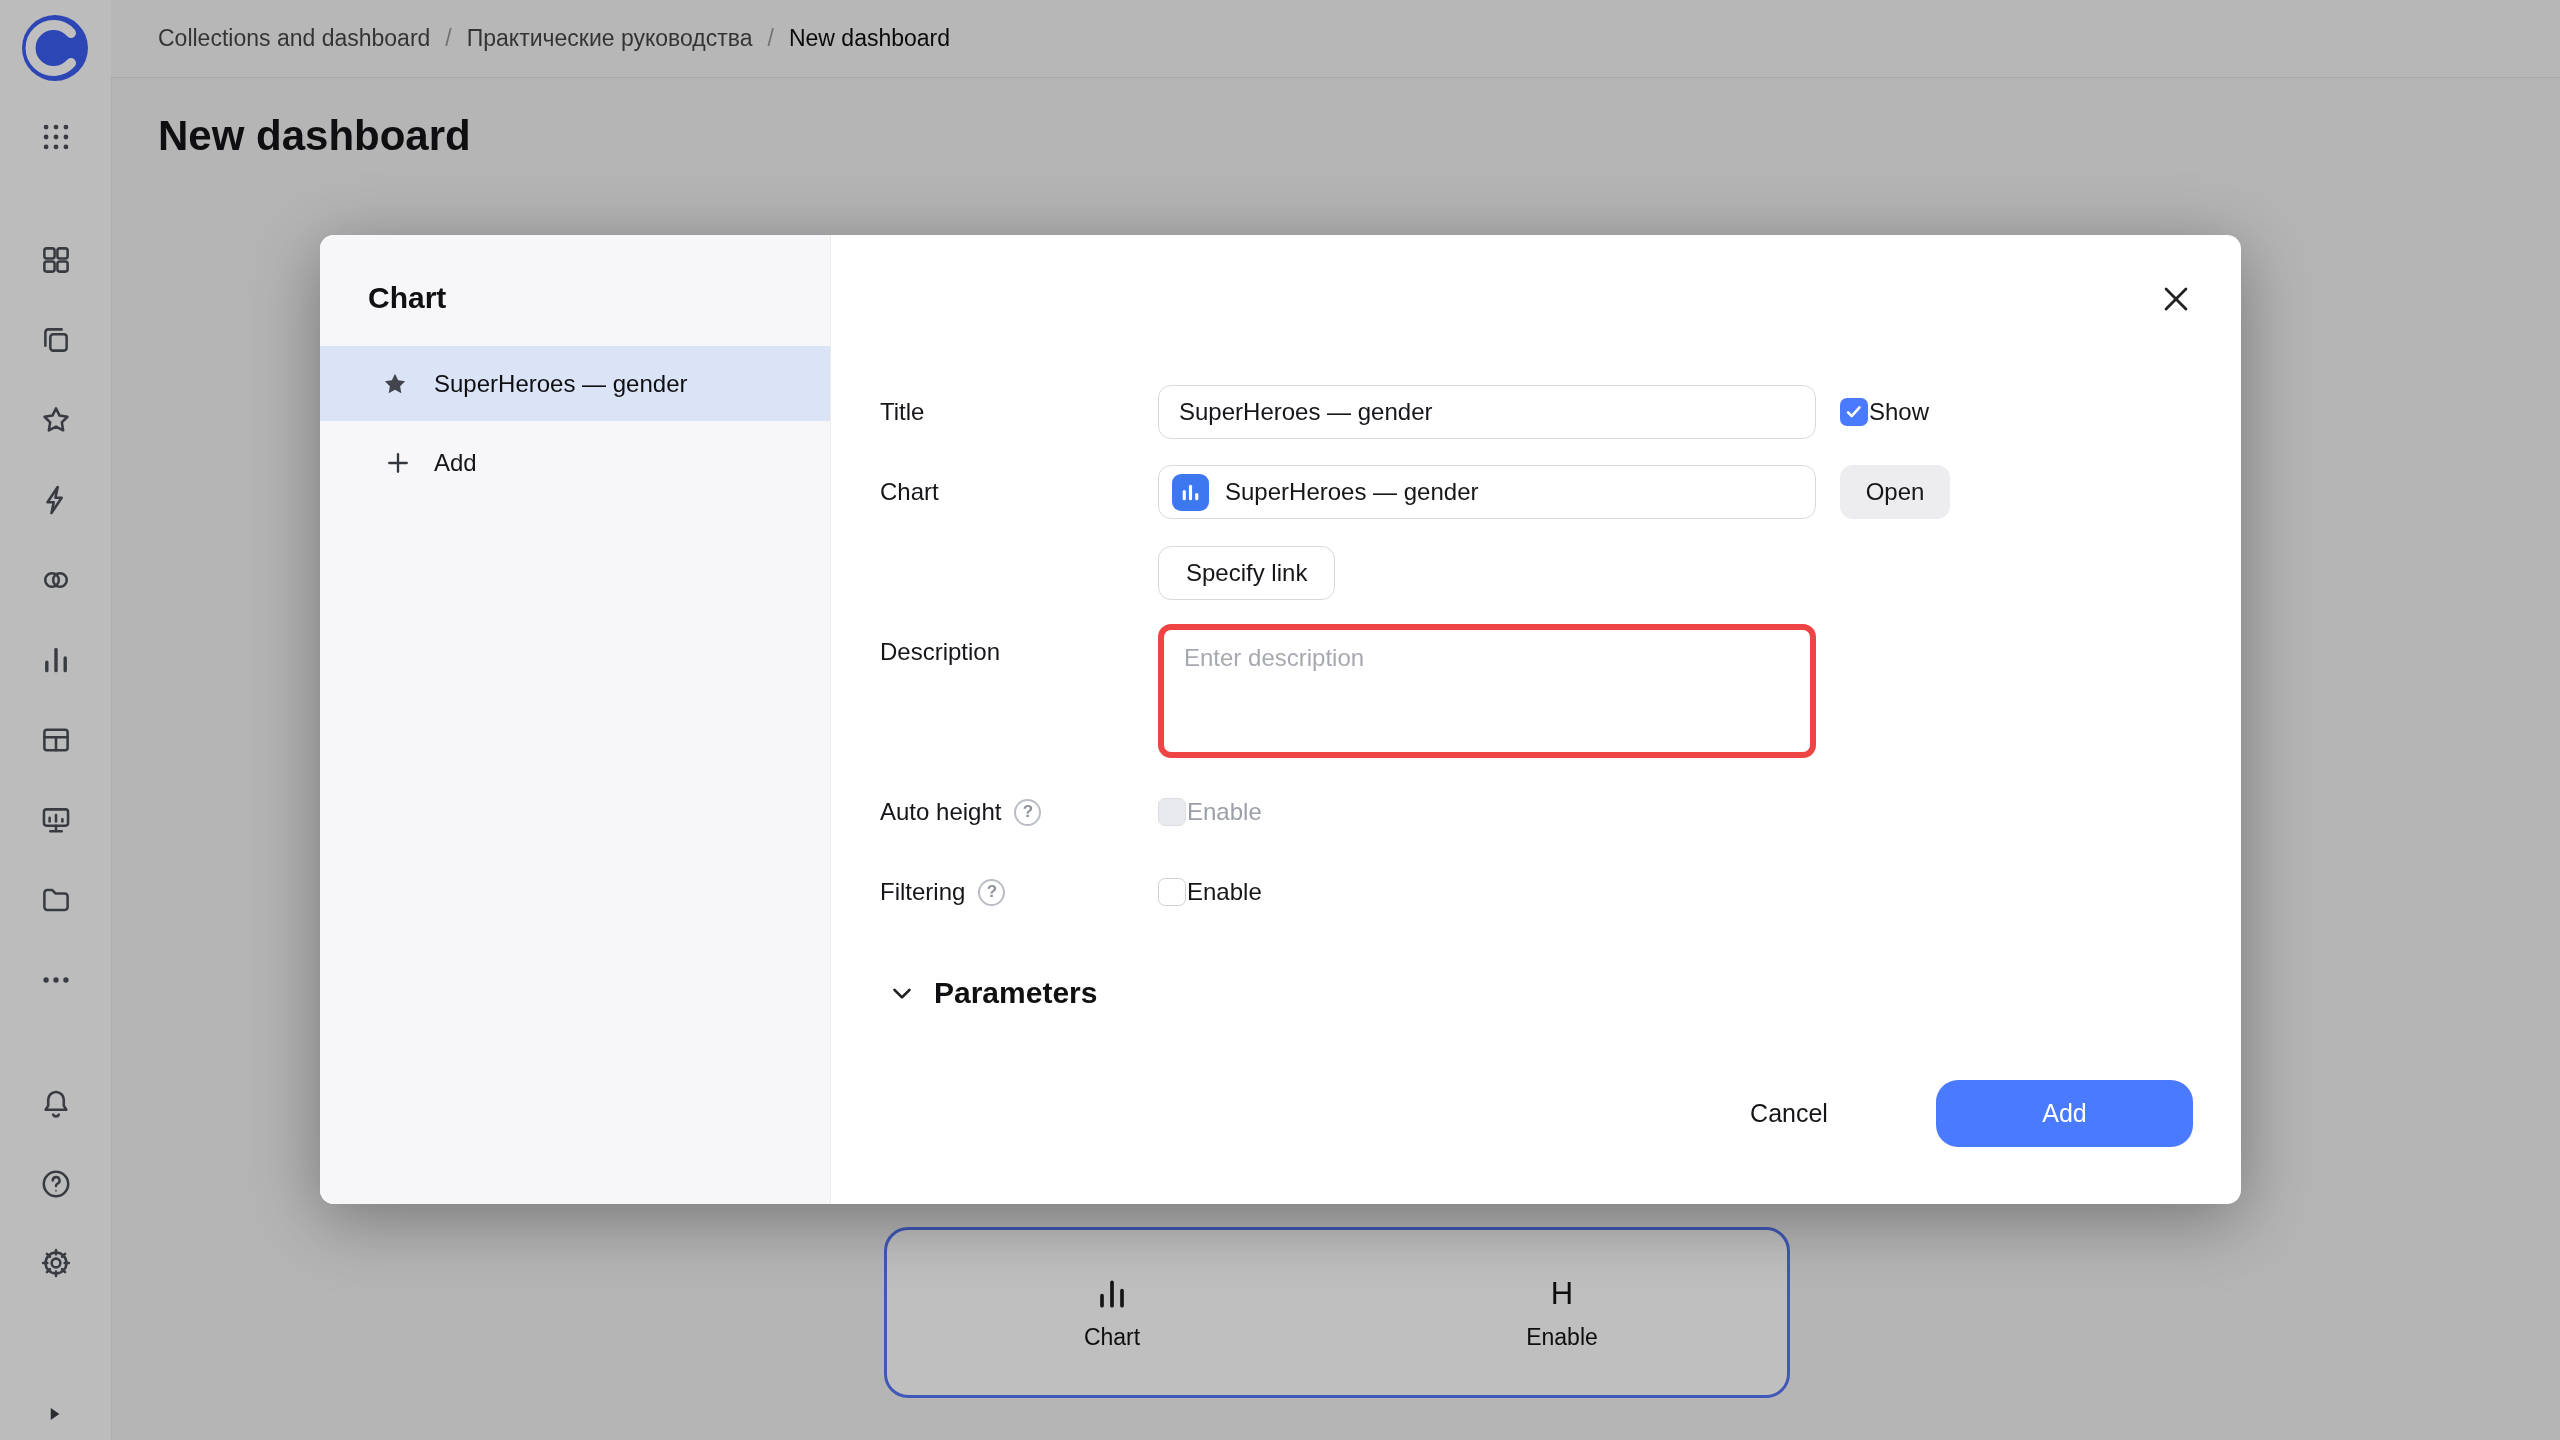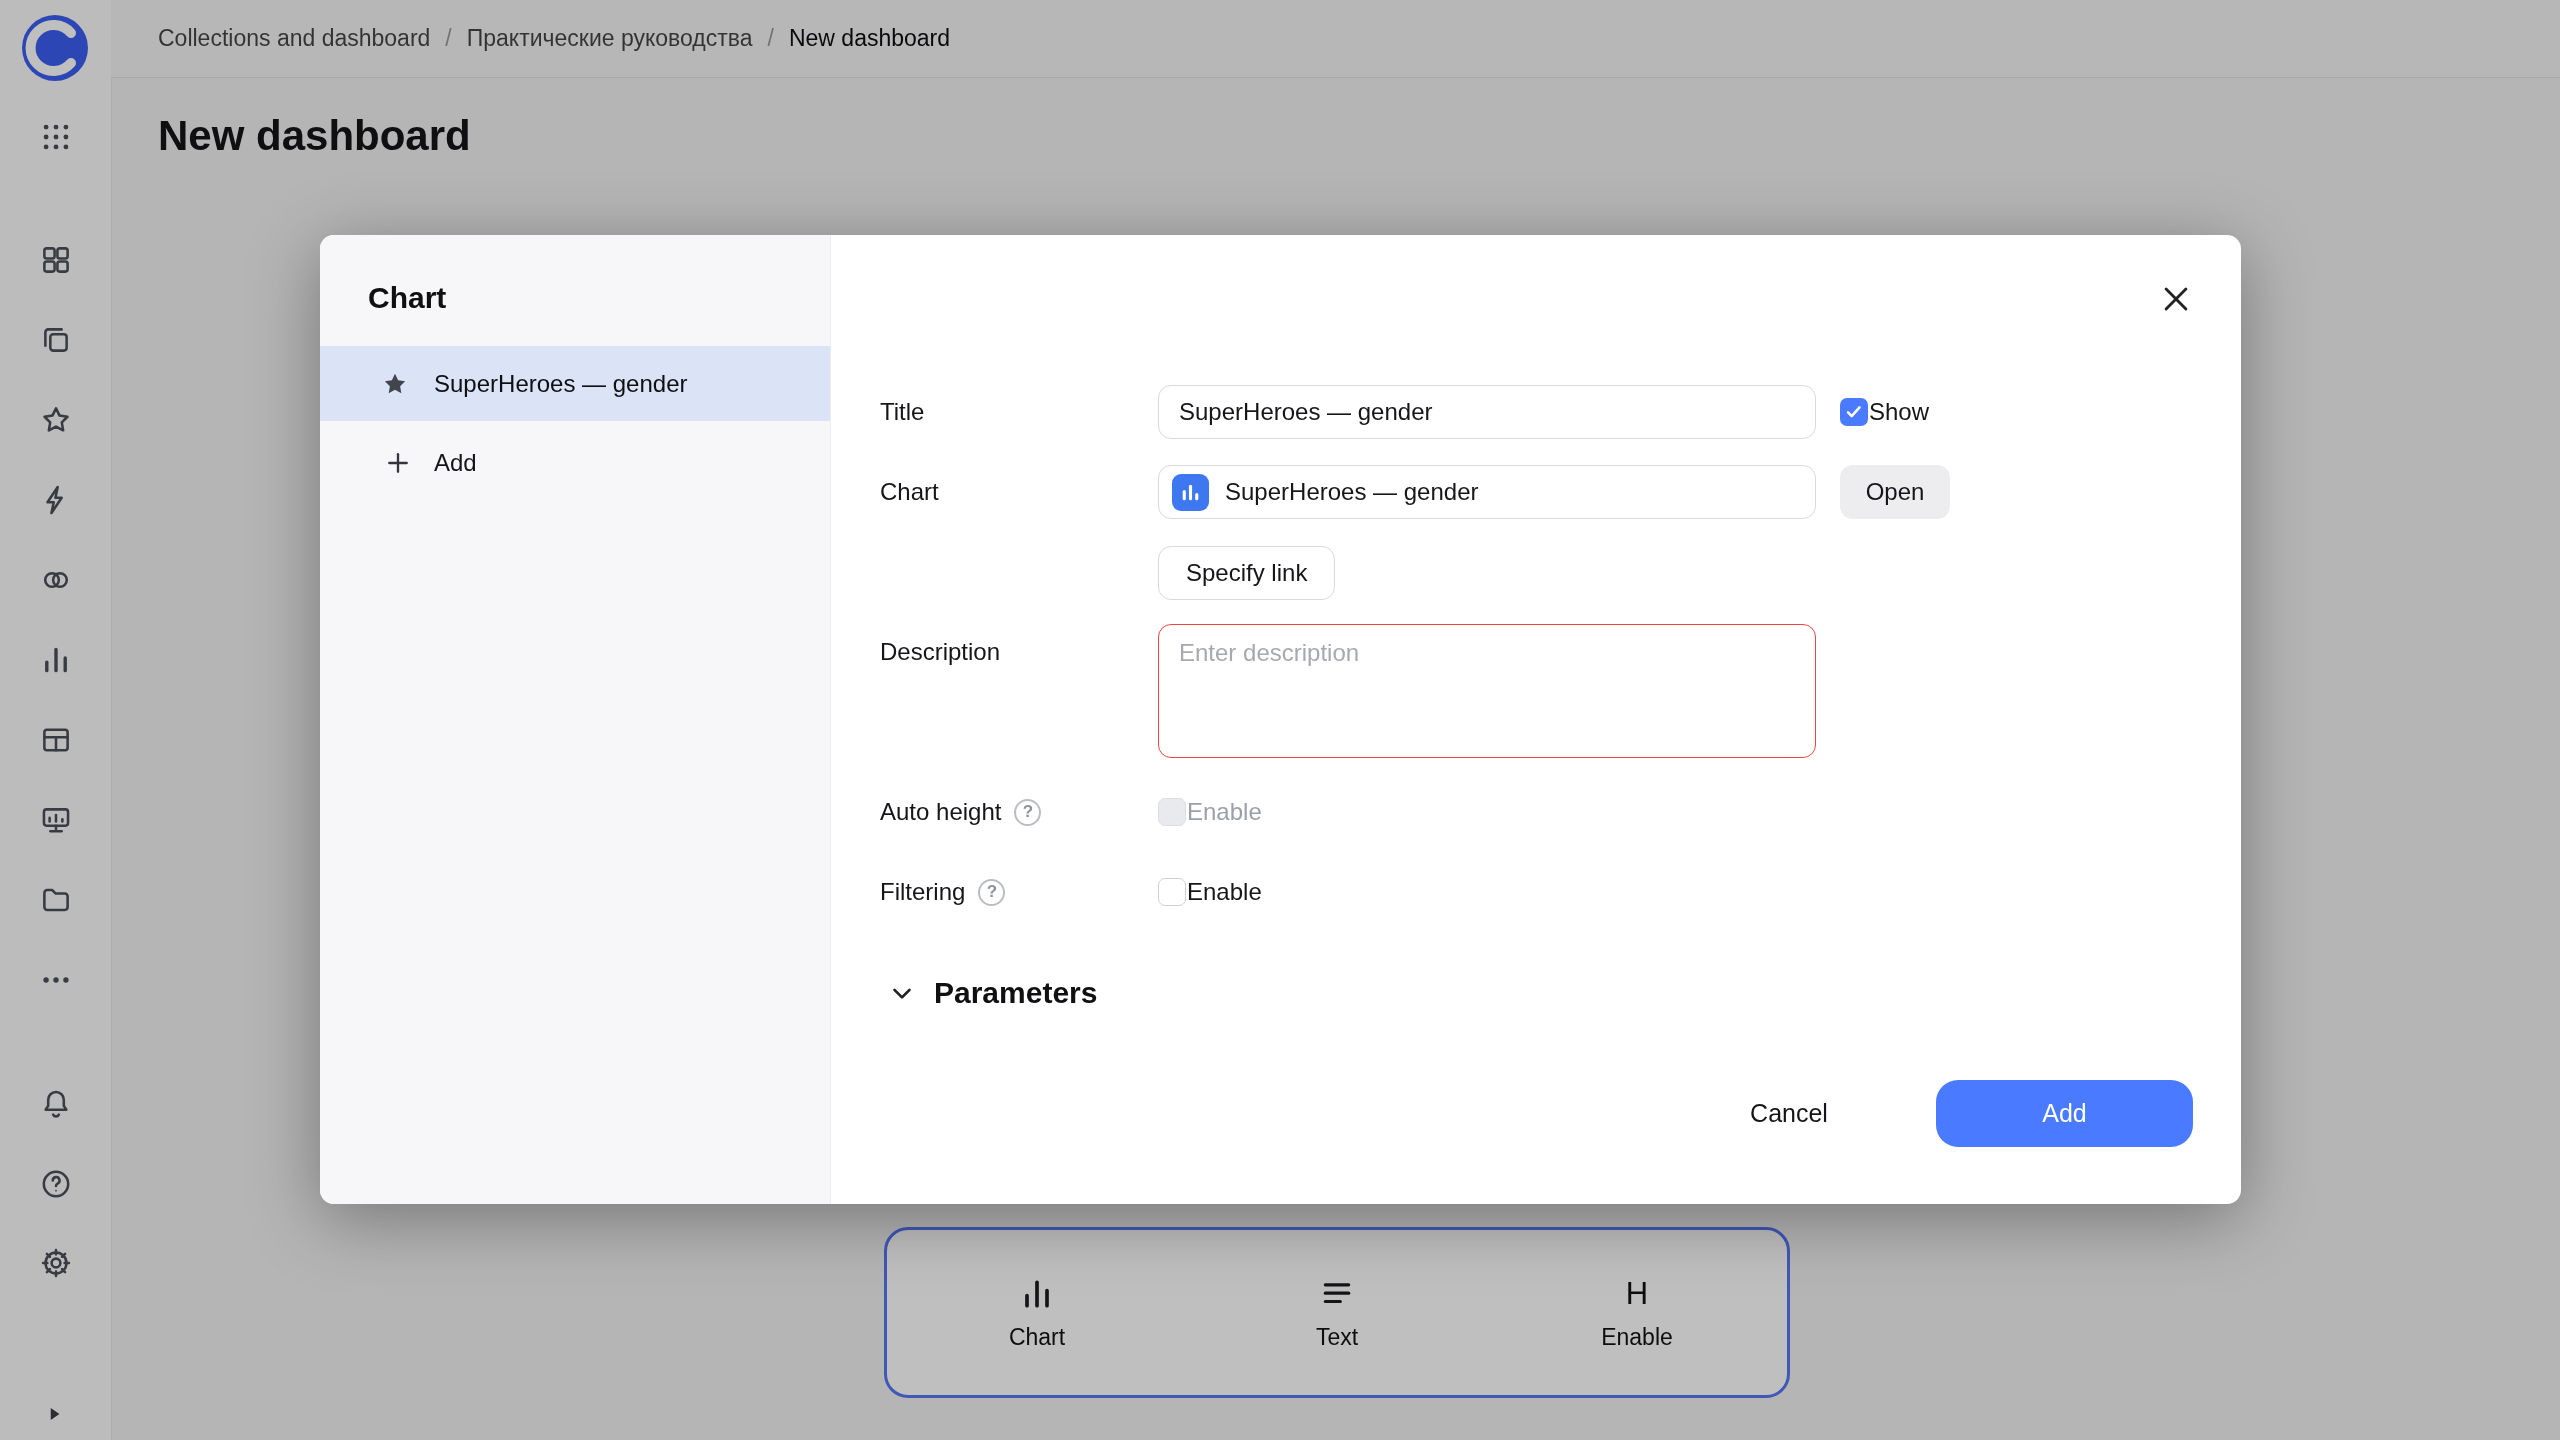--- a/index.html
+++ b/index.html
@@ -50,21 +50,21 @@
   .f-label{position:absolute;left:560px;font-size:24px;color:#16161a;display:flex;align-items:center;line-height:28px}
   .f-input{position:absolute;left:838px;width:658px;height:54px;border:1px solid #d8d9de;border-radius:13px;
            font-size:24px;padding:0 20px;box-sizing:border-box;background:#fff;color:#16161a;font-family:inherit}
   .chart-input{position:absolute;left:838px;top:230px;width:658px;height:54px;border:1px solid #d8d9de;border-radius:13px;
            box-sizing:border-box;background:#fff;display:flex;align-items:center;gap:16px;padding:0 13px;font-size:24px;cursor:text}
   .chart-tile{width:37px;height:37px;border-radius:9px;background:#3e78f0;display:flex;align-items:center;justify-content:center}
   .open-btn{position:absolute;left:1520px;top:230px;width:110px;height:54px;border-radius:13px;background:#ededf0;
             border:none;font-size:24px;color:#16161a;font-family:inherit;cursor:pointer}
   .specify-btn{position:absolute;left:838px;top:311px;height:54px;padding:4px 27px;border-radius:13px;background:#fff;
                border:1px solid #d8d9de;font-size:24px;color:#16161a;font-family:inherit;cursor:pointer}
-  .desc-area{position:absolute;left:838px;top:389px;width:658px;height:134px;border:1px solid #ef4444;border-radius:13px;
+  .desc-area{position:absolute;left:838px;top:389px;width:658px;height:134px;border:6px solid #ef4444;border-radius:13px;
              font-size:24px;padding:14px 20px;box-sizing:border-box;resize:none;font-family:inherit;color:#16161a}
   .desc-area::placeholder{color:#a7a9b0}
   .cb-row{position:absolute;display:flex;align-items:flex-end;gap:1px;font-size:24px;cursor:pointer}
   .checkbox{width:28px;height:28px;border-radius:7px;box-sizing:border-box;display:flex;align-items:center;justify-content:center;flex:none}
   .cb-checked{background:#4a7aff}
   .cb-disabled{background:#e9eaee;border:1px solid #dddee3}
   .cb-empty{background:#fff;border:1px solid #cfd0d6}
   .lbl-muted{color:#9ba0a8}
   .q-icon{width:27px;height:27px;border-radius:50%;border:2px solid #babdc5;color:#8c9098;font-size:17px;font-weight:700;
           display:inline-flex;align-items:center;justify-content:center;margin-left:13px;box-sizing:border-box;flex:none}
@@ -224,28 +224,20 @@
     <div class="toolbar" style="left:773px;top:1149px">
       <button class="tool-item">
         <svg class="ticon" width="40" height="40" viewBox="0 0 24 24" style="stroke-width:2.2">
           <path d="M6 19v-6"></path>
             <path d="M12 19V5"></path>
             <path d="M18 19v-9"></path>
         </svg>
         <span>Chart</span>
       </button>
       <button class="tool-item">
-        <svg class="ticon" width="40" height="40" viewBox="0 0 24 24">
-          <path d="M5 6.5h14"></path>
-            <path d="M5 11.5h14"></path>
-            <path d="M5 16.5h9"></path>
-        </svg>
-        <span>Text</span>
-      </button>
-      <button class="tool-item">
         <span class="h-glyph">H</span>
         <span>Enable</span>
       </button>
     </div>
   </main>
 
   <div class="overlay"></div>
 
   <section class="modal">
 

